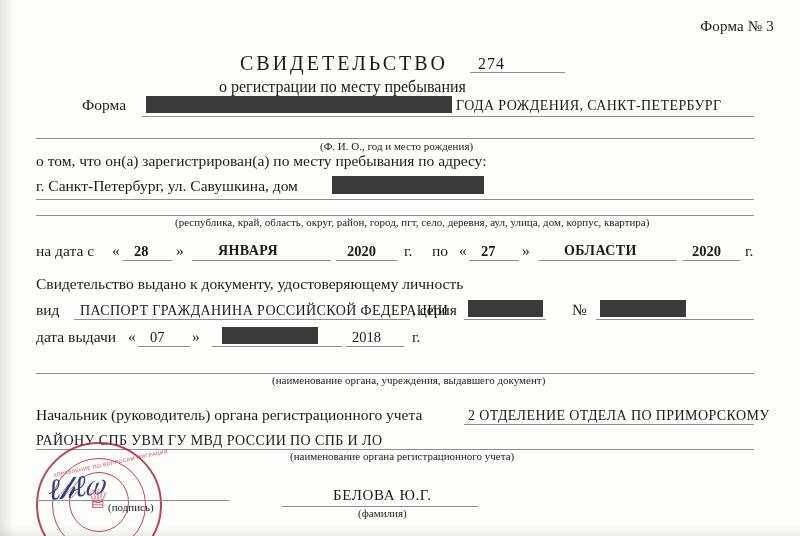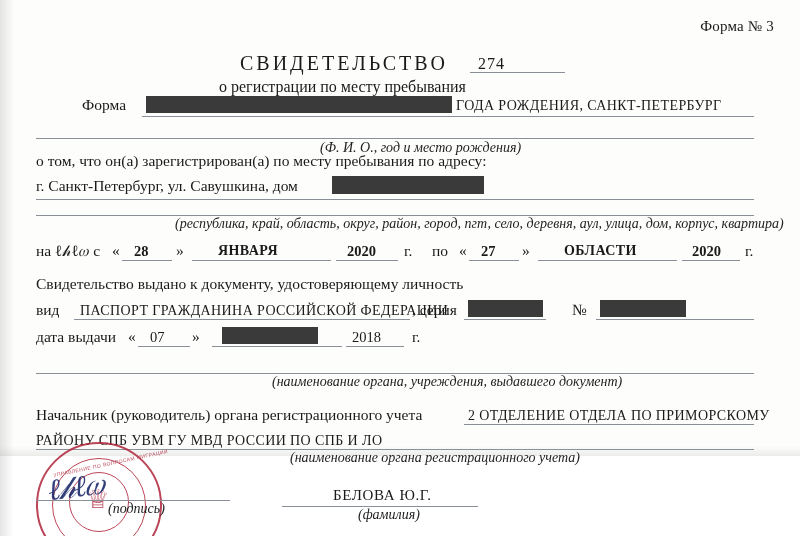--- a/index.html
+++ b/index.html
@@ -11,21 +11,21 @@
     height: 536px;
     background: #ffffff;
     font-family: "Liberation Serif", serif;
     color: #1a1a1a;
     overflow: hidden;
     position: relative;
   }
   .page {
     position: relative;
     width: 800px;
-    height: 456px;
+    height: 536px;
     background: #fdfdfc;
   }
   .form-no {
     position: absolute;
     top: 18px;
     right: 26px;
     font-size: 15px;
     letter-spacing: 0.2px;
   }
   .title {
@@ -56,25 +56,24 @@
     border-bottom: 1px solid #8a9099;
     height: 0;
   }
   .label {
     position: absolute;
     font-size: 15.5px;
     white-space: nowrap;
   }
   .small-label {
     position: absolute;
-    font-size: 14px;
+    font-size: 11px;
     color: #222;
     white-space: nowrap;
     text-align: left;
-    font-style: italic;
   }
   .redact {
     position: absolute;
     background: #3a3a3a;
     height: 15px;
   }
   .value {
     position: absolute;
     font-size: 14.5px;
     white-space: nowrap;
@@ -196,21 +195,21 @@
   <div class="line" style="left:36px; top:138px; width:718px;"></div>
   <div class="small-label" style="left:320px; top:140px;">(Ф. И. О., год и место рождения)</div>
 
   <div class="label" style="left:36px; top:152px;">о том, что он(а) зарегистрирован(а) по месту пребывания по адресу:</div>
   <div class="label" style="left:36px; top:177px;">г. Санкт-Петербург, ул. Савушкина, дом</div>
   <div class="redact" style="left:332px; top:176px; width:152px; height:18px;"></div>
   <div class="line" style="left:36px; top:199px; width:718px;"></div>
   <div class="line" style="left:36px; top:215px; width:718px;"></div>
   <div class="small-label" style="left:175px; top:216px;">(республика, край, область, округ, район, город, пгт, село, деревня, аул, улица, дом, корпус, квартира)</div>
 
-  <div class="label" style="left:36px; top:242px;">на ℓ𝒽ℓ𝜔 с</div>
+  <div class="label" style="left:36px; top:242px;">на дата с</div>
   <div class="quote" style="left:112px; top:242px;">«</div>
   <div class="value" style="left:134px; top:243px; font-weight:bold;">28</div>
   <div class="line" style="left:122px; top:260px; width:50px;"></div>
   <div class="quote" style="left:176px; top:242px;">»</div>
   <div class="value-caps" style="left:218px; top:243px; font-weight:bold;">ЯНВАРЯ</div>
   <div class="line" style="left:192px; top:260px; width:139px;"></div>
   <div class="value" style="left:347px; top:243px; font-weight:bold;">2020</div>
   <div class="line" style="left:336px; top:260px; width:62px;"></div>
   <div class="label" style="left:404px; top:242px;">г.</div>
   <div class="label" style="left:432px; top:242px;">по</div>

